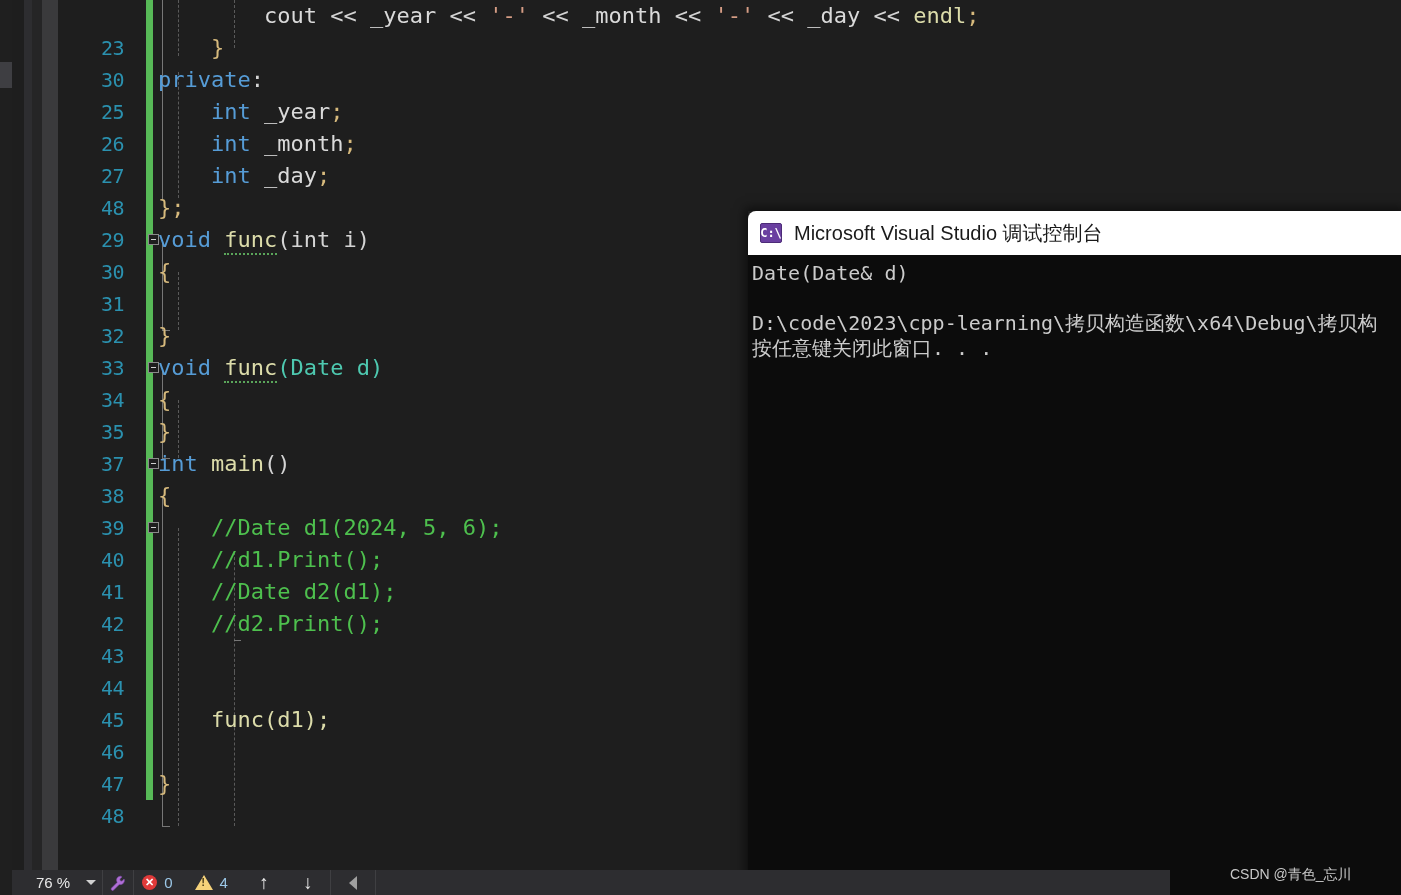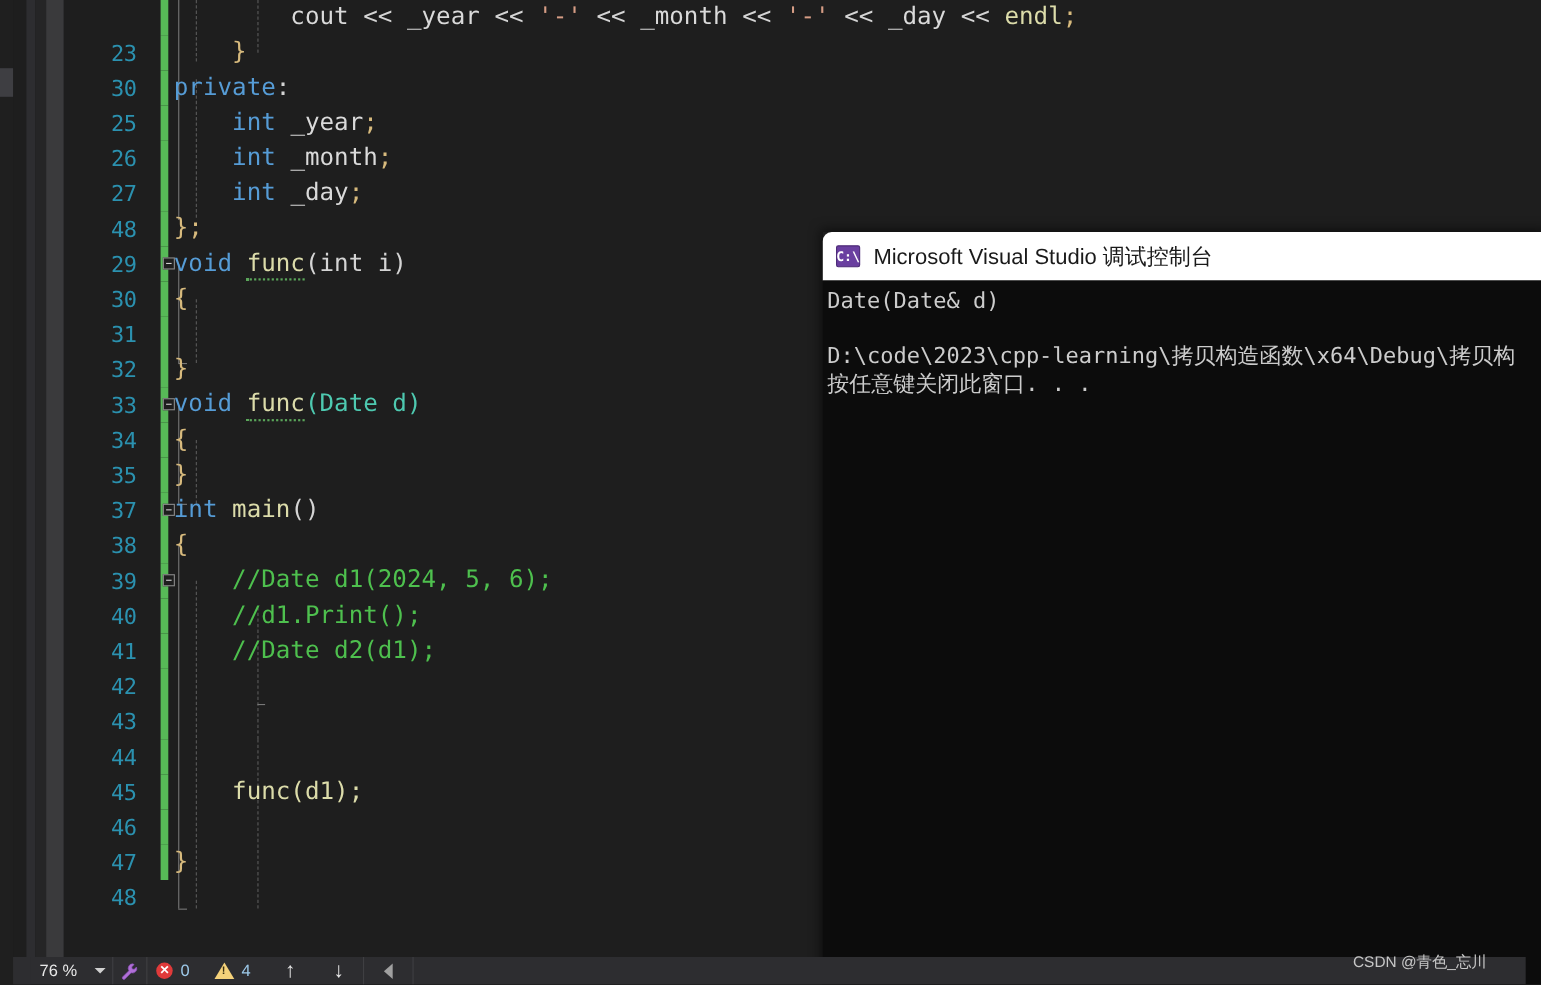--- a/index.html
+++ b/index.html
@@ -208,21 +208,21 @@
     line-height: 25px;
     color: #cccccc;
     white-space: pre;
   }
   .console-line.blank { height: 25px; }
 
   
   .statusbar {
     position: absolute;
     left: 0; top: 870px;
-    width: 1387px; height: 25px;
+    width: 1170px; height: 25px;
     background: #2d2d30;
     display: flex;
     align-items: center;
   }
   .sb-spacer-left { width: 12px; height: 25px; background: #1f1f1f; flex: none; }
   .sb-spacer-left2 { width: 16px; height: 25px; background: #2d2d30; flex: none; }
   .sb-zoom {
     display: flex;
     align-items: center;
     height: 25px;
@@ -473,20 +473,21 @@
 
       <div class="code-row">
         <span class="ln">42</span>
         <span class="changebar"></span>
         <span class="codetext">    <span class="cmt">//Date d2(d1);</span></span>
       </div>
 
       <div class="code-row">
         <span class="ln">43</span>
         <span class="changebar"></span>
+        <span class="codetext">    <span class="cmt">//d2.Print();</span></span>
       </div>
 
       <div class="code-row">
         <span class="ln">44</span>
         <span class="changebar"></span>
       </div>
 
       <div class="code-row">
         <span class="ln">45</span>
         <span class="changebar"></span>

